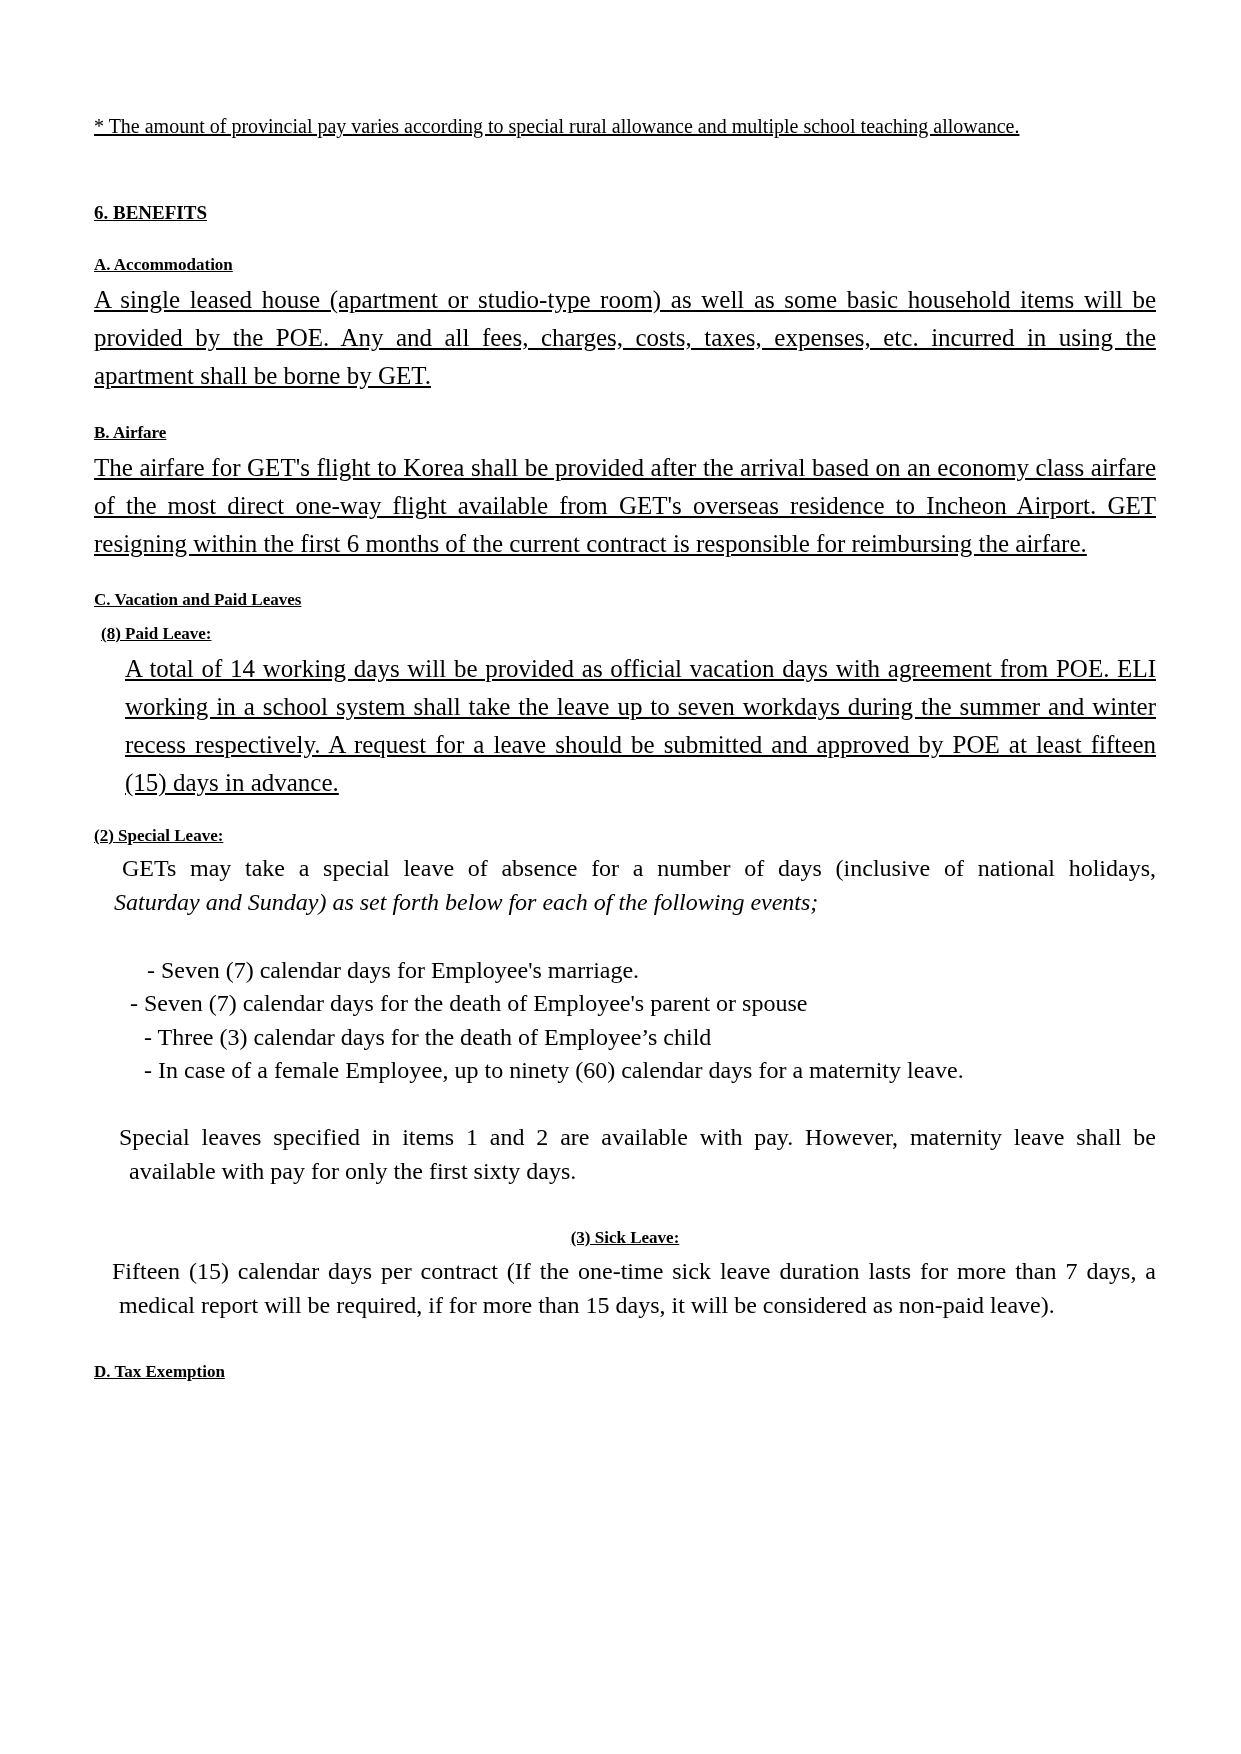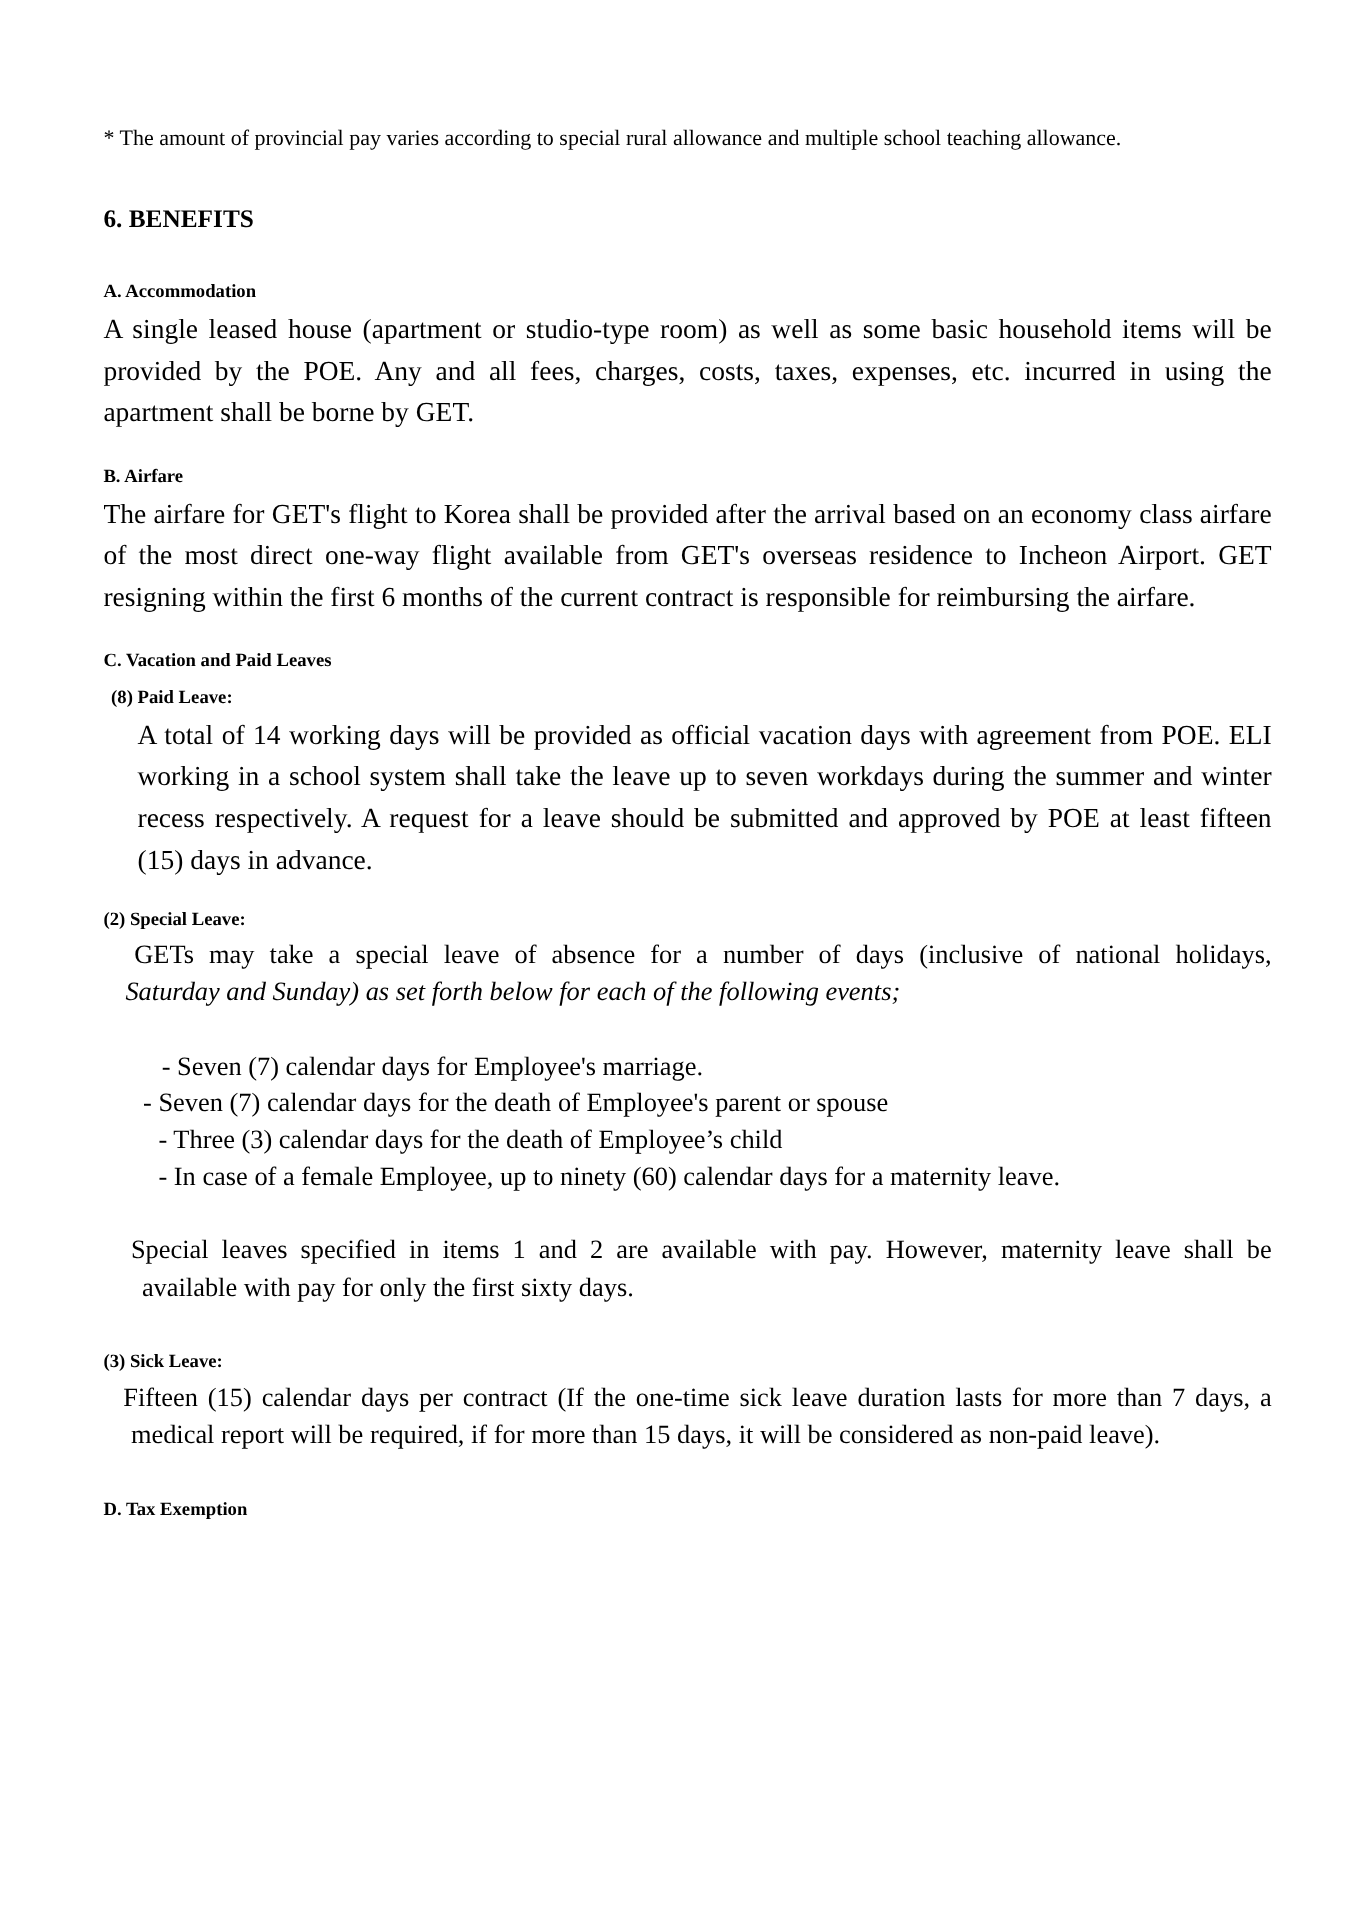--- a/index.html
+++ b/index.html
@@ -1,20 +1,20 @@
 <!DOCTYPE html>
 <html><head>
 <meta charset="utf-8">
 <style>
   html, body { margin:0; padding:0; background:#ffffff; }
   body { width:1241px; height:1754px; position:relative; overflow:hidden;
          font-family:"Liberation Serif", "DejaVu Serif", serif; color:#000; }
-  .blk { position:absolute; left:94px; width:1062px; }
+  .blk { position:absolute; left:94px; width:1062px;text-decoration:underline; }
   .note { font-size:20px; line-height:26px; text-align:justify; text-align-last:left; }
-  .h1 { font-size:23px; font-weight:bold; }
+  .h1 { font-size:19px; font-weight:bold;margin-top:16px; }
   .h2 { font-size:17px; font-weight:bold; }
   .para { font-size:25px; line-height:38px; text-align:justify; }
   .para.last-left { text-align-last:left; }
   .line { position:absolute; font-size:24px; line-height:30px; white-space:nowrap; }
 </style>
 </head>
 <body>
 
 <div>
 
@@ -39,18 +39,18 @@
   <div>
     <div class="line" style="top:955px; left:147px;">- Seven (7) calendar days for Employee's marriage.</div>
     <div class="line" style="top:988px; left:130px;">- Seven (7) calendar days for the death of Employee's parent or spouse</div>
     <div class="line" style="top:1022px; left:144px;">- Three (3) calendar days for the death of Employee’s child</div>
     <div class="line" style="top:1055px; left:144px;">- In case of a female Employee, up to ninety (60) calendar days for a maternity leave.</div>
   </div>
 
   <div class="line" style="top:1122px; left:119px; width:1037px; text-align:justify; text-align-last:justify;">Special leaves specified in items 1 and 2 are available with pay. However, maternity leave shall be</div>
   <div class="line" style="top:1156px; left:129px;">available with pay for only the first sixty days.</div>
 
-  <div class="blk h2" style="top:1228px;">(3) Sick Leave:</div>
+  <div class="blk h2" style="top:1228px;text-align:center;">(3) Sick Leave:</div>
   <div class="line" style="top:1256px; left:112px; width:1044px; text-align:justify; text-align-last:justify;">Fifteen (15) calendar days per contract (If the one-time sick leave duration lasts for more than 7 days, a</div>
   <div class="line" style="top:1290px; left:119px;">medical report will be required, if for more than 15 days, it will be considered as non-paid leave).</div>
 
   <div class="blk h2" style="top:1362px;">D. Tax Exemption</div>
 </div>
 
 </body></html>

